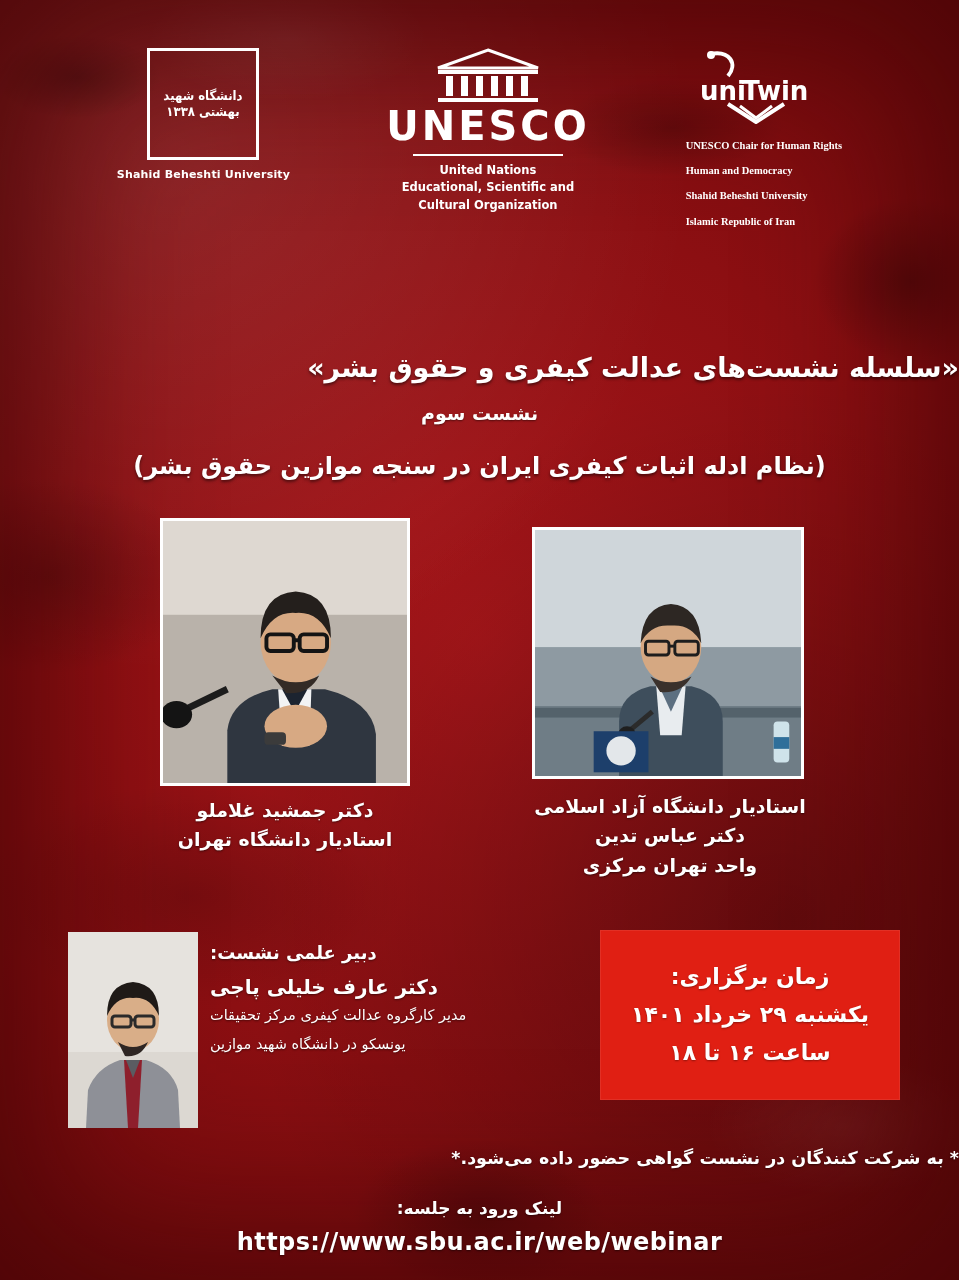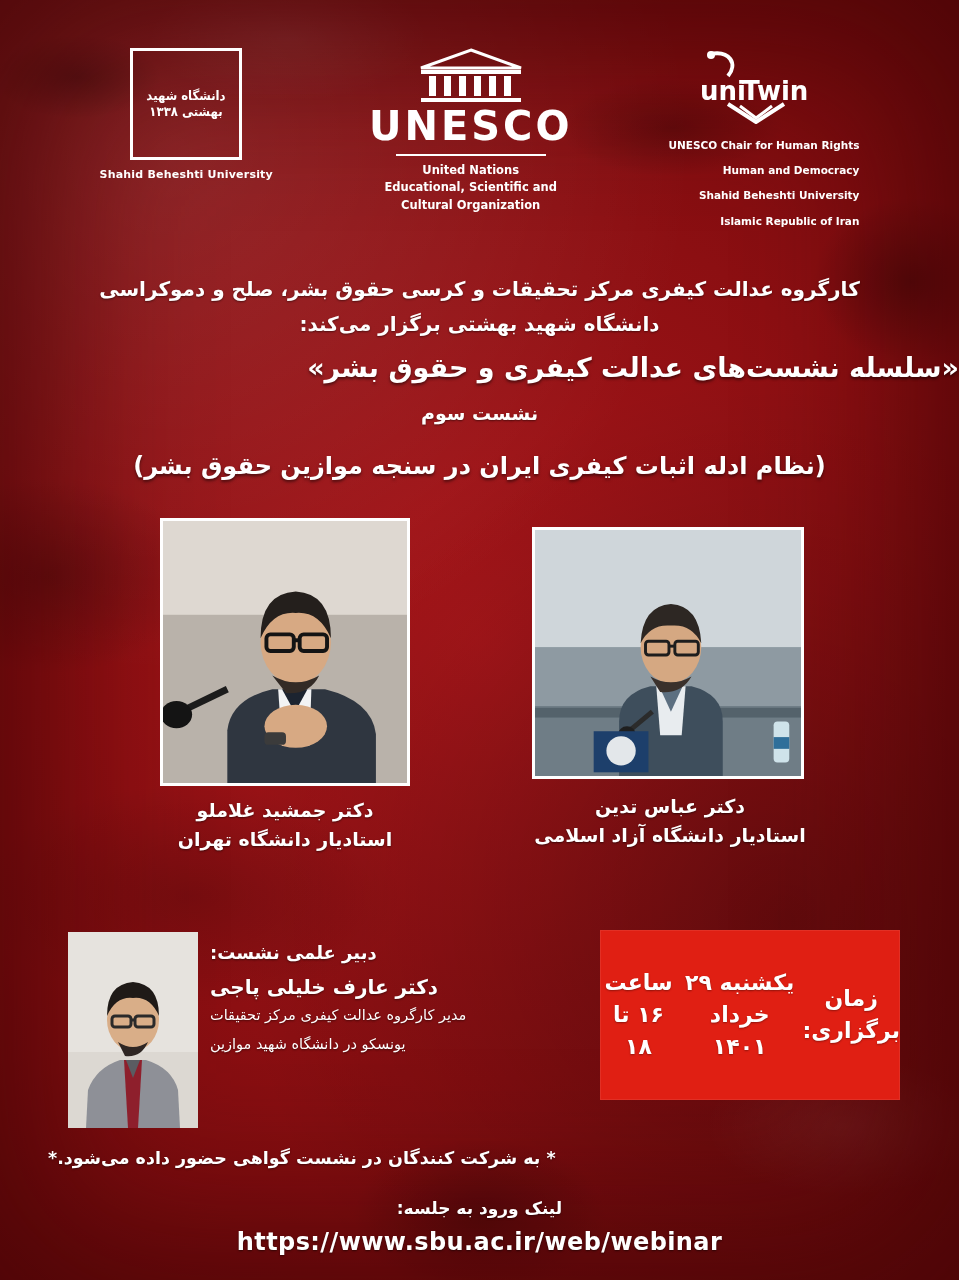--- a/index.html
+++ b/index.html
@@ -62,21 +62,21 @@
   .unesco { text-align: center; color: #fff; }
   .unesco-temple { margin: 0 auto; display:block; }
   .unesco-word {
     font-size: 40px; font-weight: bold; letter-spacing: 3px;
     margin-top: 2px; line-height: 1;
   }
   .unesco-rule { width: 150px; height: 2px; background: #fff; margin: 8px auto 6px; }
   .unesco-sub { font-size: 11.5px; line-height: 1.5; font-weight: bold; }
 
   .unitwin { color: #fff; text-align: center; }
-  .unitwin-sub { font-size: 10.5px; line-height: 1.45; font-weight: bold; margin-top: 10px; text-align: right; }
+  .unitwin-sub { font-size: 10.5px; line-height: 1.45; font-weight: bold; margin-top: 10px; text-align: left; font-family: Liberation Serif, serif; }
 
   
   .intro {
     position: absolute; top: 272px; left: 60px; right: 60px;
     text-align: center; color: #ffffff;
     font-family: "DejaVu Sans", sans-serif;
     font-size: 20px; line-height: 1.75; font-weight: bold;
     text-shadow: 0 1px 2px rgba(0,0,0,.45);
   }
   .series-title {
@@ -123,30 +123,30 @@
   }
   .secretary .lbl { font-size: 18px; font-weight: bold; line-height: 1.7; }
   .secretary .nm  { font-size: 20px; font-weight: bold; margin-top: 6px; }
   .secretary .role{ font-size: 14.5px; line-height: 1.75; margin-top: 4px; }
 
   
   .datebox {
     position: absolute; left: 600px; top: 930px; width: 300px; height: 170px;
     background: #e01f13;
     box-shadow: 0 0 0 1px rgba(255,255,255,.08) inset;
-    display: flex; flex-direction: row; align-items: center; justify-content: center;
+    display: flex; flex-direction: column; align-items: center; justify-content: center;
     gap: 6px;
     color: #fff; text-align: center;
   }
   .datebox div { font-size: 22px; font-weight: bold; line-height: 1.45; text-shadow: 0 1px 2px rgba(0,0,0,.35); }
 
   
   .note {
     position: absolute; left: 0; right: 0; top: 1148px;
-    text-align: left; color: #fff; font-size: 17.5px; font-weight: bold;
+    text-align: right; color: #fff; font-size: 17.5px; font-weight: bold;
     text-shadow: 0 1px 2px rgba(0,0,0,.45);
     padding-left: 48px;
   }
   .link-label {
     position: absolute; left: 0; right: 0; top: 1198px;
     text-align: center; color: #fff; font-size: 17px; font-weight: bold;
     text-shadow: 0 1px 2px rgba(0,0,0,.45);
   }
   .link-url {
     position: absolute; left: 0; right: 0; top: 1228px;
@@ -199,21 +199,20 @@
         <path d="M34 56 L62 74 L90 56" fill="none" stroke="#fff" stroke-width="4"></path>
         <path d="M46 58 L62 70 L78 58" fill="none" stroke="#fff" stroke-width="3"></path>
       </svg>
       <div class="unitwin-sub">UNESCO Chair for Human Rights</div>
       <div class="unitwin-sub">Human and Democracy</div>
       <div class="unitwin-sub">Shahid Beheshti University</div>
       <div class="unitwin-sub">Islamic Republic of Iran</div>
     </div>
   </div>
 
-  <div class="intro">کارگروه عدالت کیفری مرکز تحقیقات و کرسی حقوق بشر، صلح و دموکراسی دانشگاه شهید بهشتی برگزار می‌کند:</div>
   <div class="series-title">«سلسله نشست‌های عدالت کیفری و حقوق بشر»</div>
   <div class="session-no">نشست سوم</div>
   <div class="session-topic">(نظام ادله اثبات کیفری ایران در سنجه موازین حقوق بشر)</div>
 
   <div class="photo photo-right">
     <svg width="100%" height="100%" viewBox="0 0 272 252" preserveAspectRatio="xMidYMid slice">
       <rect width="272" height="252" fill="#b9c2c8"></rect>
       <rect y="0" width="272" height="120" fill="#cfd6da"></rect>
       <rect y="120" width="272" height="60" fill="#8e9aa2"></rect>
       <rect y="180" width="272" height="72" fill="#6f7d86"></rect>
@@ -257,22 +256,23 @@
 
       <ellipse cx="136" cy="210" rx="32" ry="22" fill="#d7a983"></ellipse>
       <rect x="104" y="216" width="22" height="13" rx="4" fill="#3b3b3b"></rect>
 
       <path d="M8 200 L66 172" stroke="#1c1c1c" stroke-width="7"></path>
       <ellipse cx="14" cy="198" rx="16" ry="14" fill="#141414"></ellipse>
     </svg>
   </div>
 
   <div class="speaker-caption cap-right">
+    <div>استادیار دانشگاه آزاد اسلامی</div>
     <div>دکتر عباس تدین</div>
-    <div>استادیار دانشگاه آزاد اسلامی</div>
+    <div>واحد تهران مرکزی</div>
   </div>
 
   <div class="speaker-caption cap-left">
     <div>دکتر جمشید غلاملو</div>
     <div>استادیار دانشگاه تهران</div>
   </div>
 
   <div class="photo photo-secretary">
     <svg width="100%" height="100%" viewBox="0 0 130 196" preserveAspectRatio="xMidYMid slice">
       <rect width="130" height="196" fill="#e6e3de"></rect>

